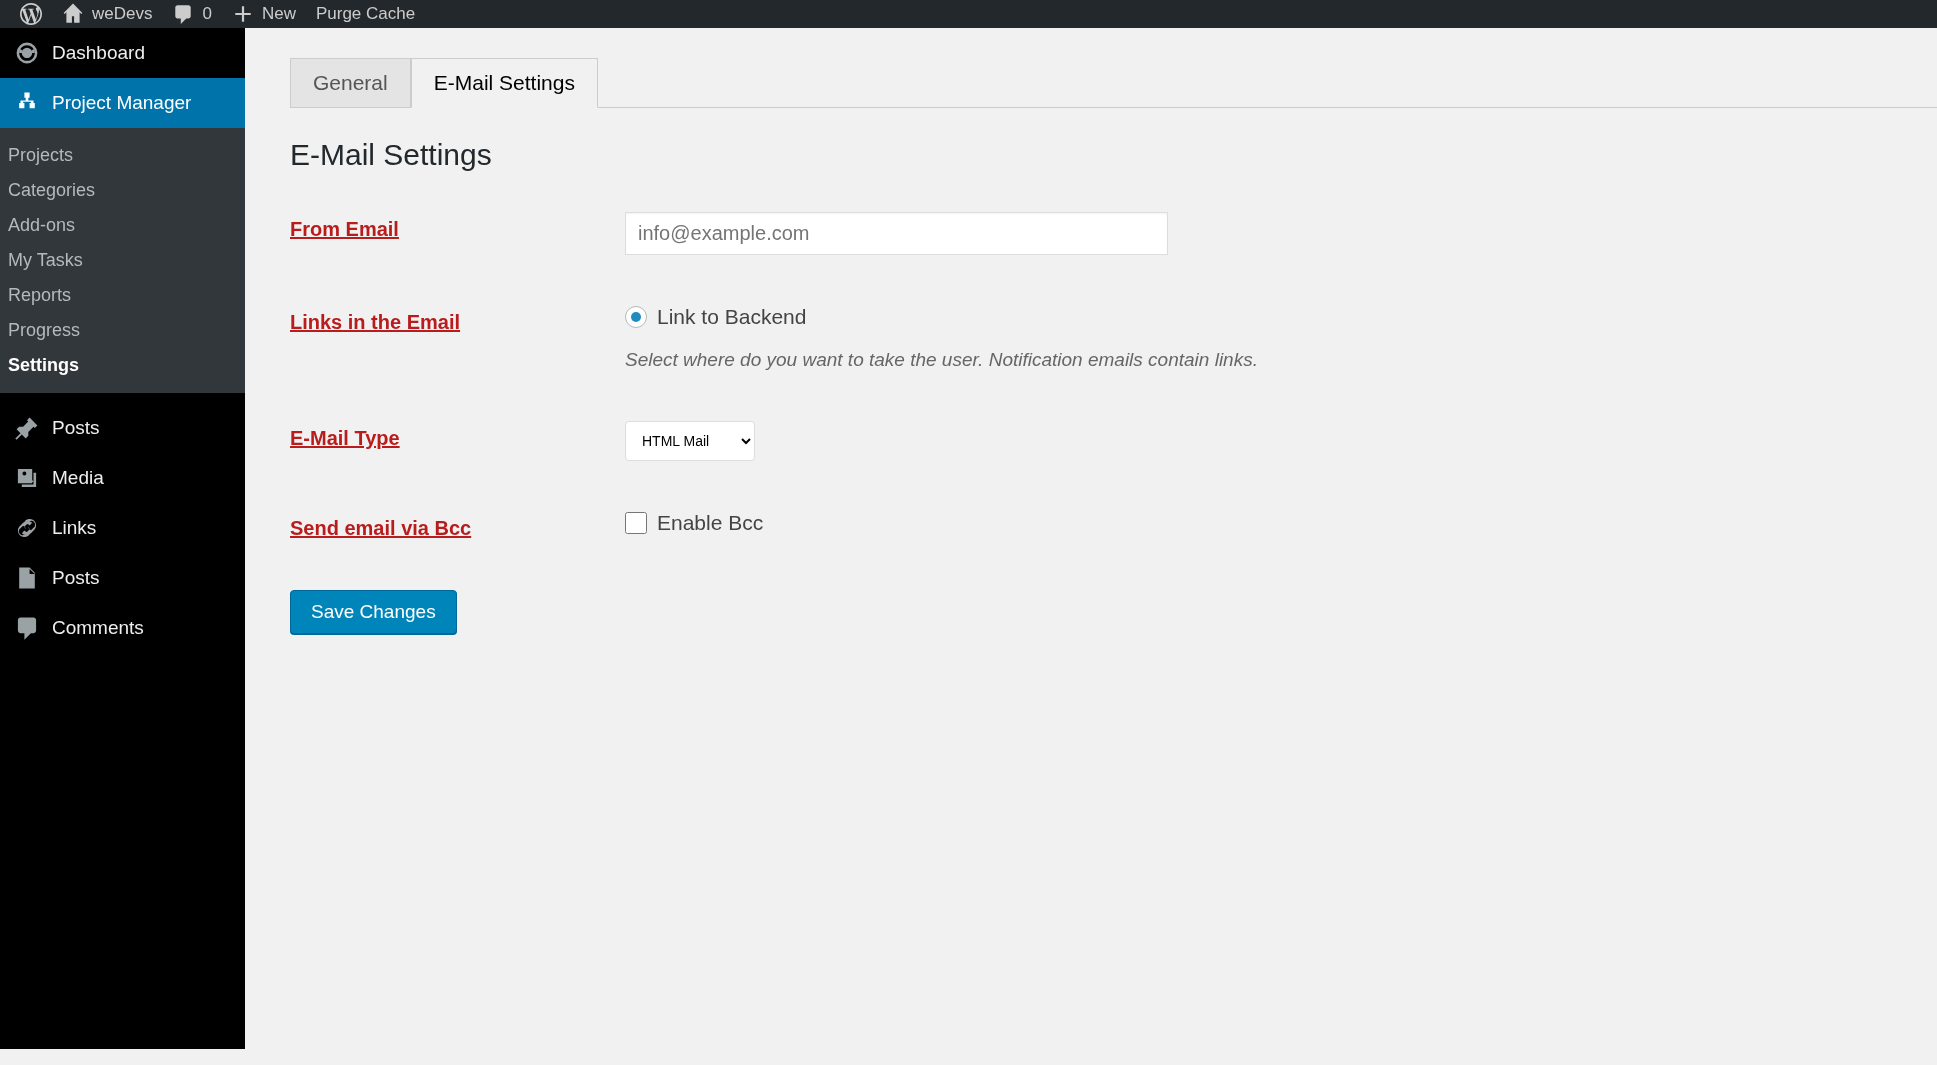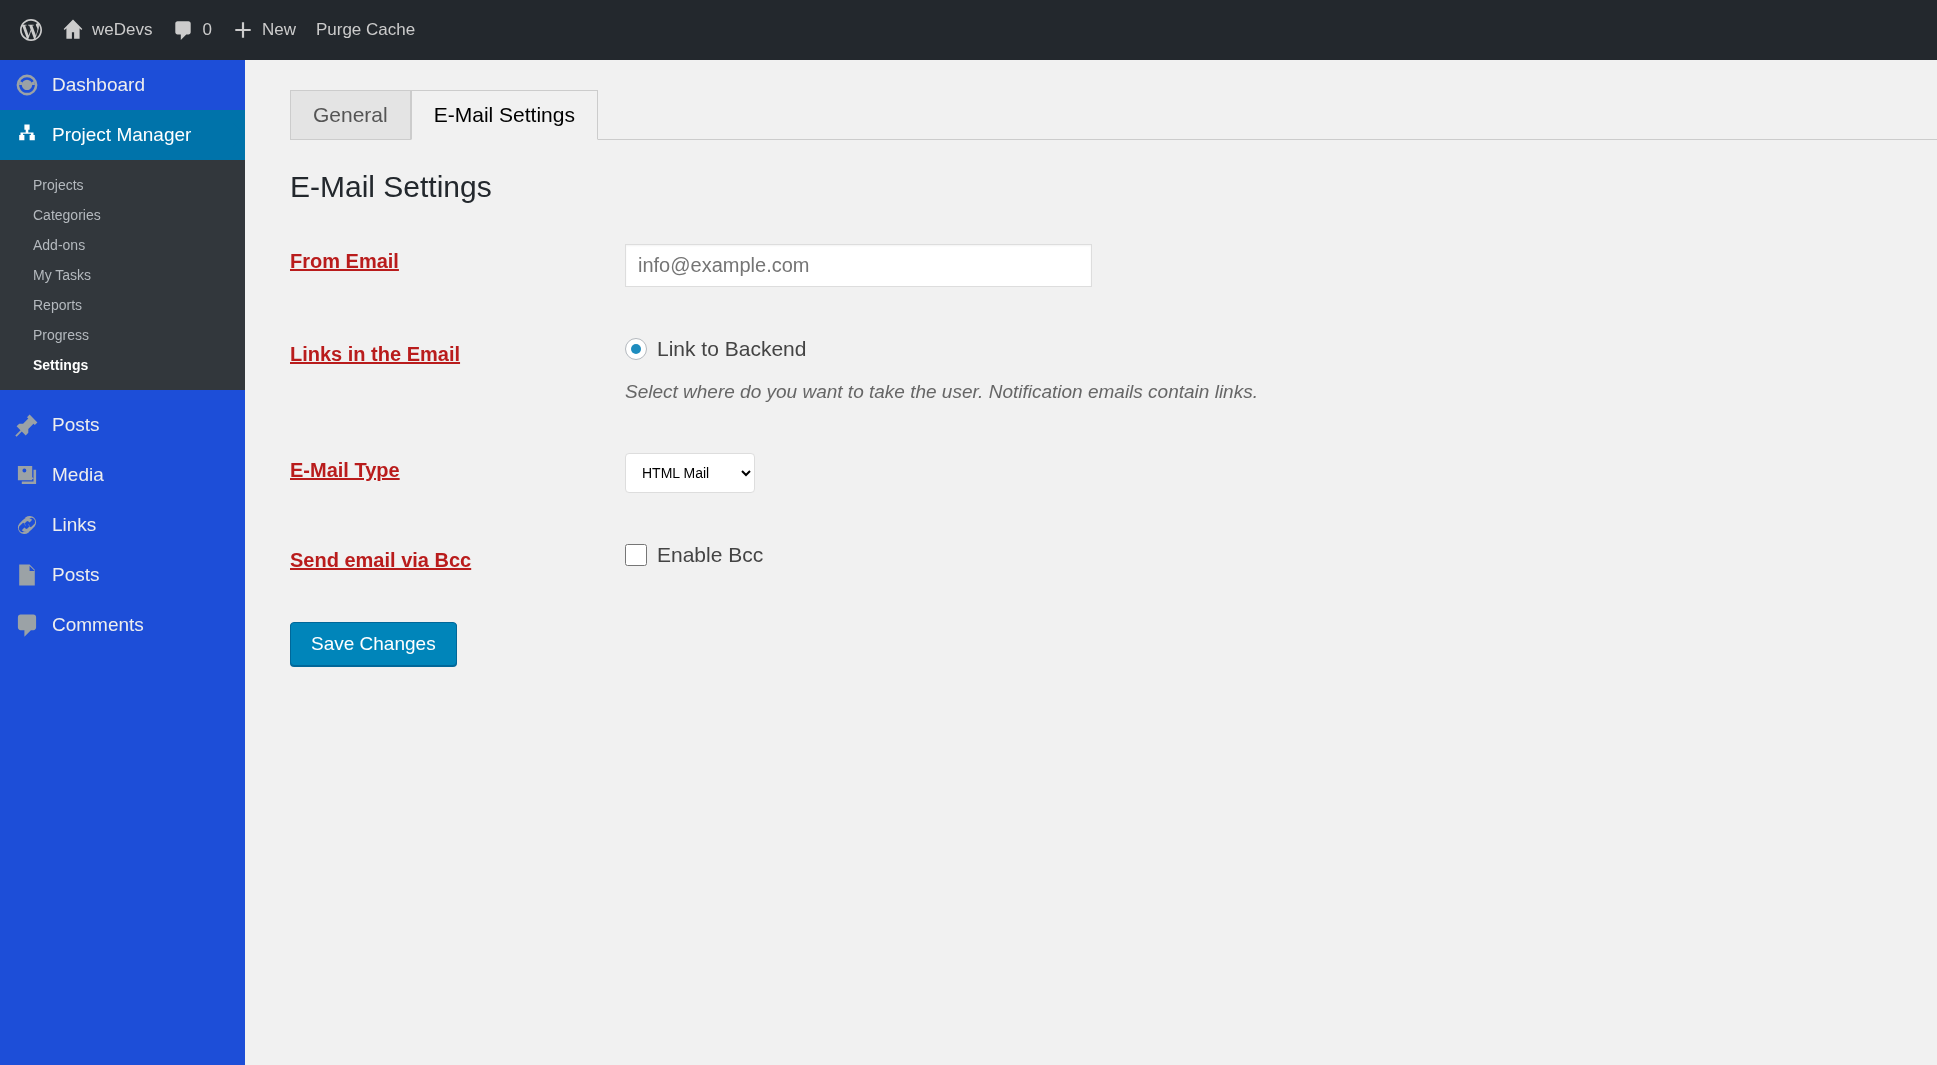--- a/index.html
+++ b/index.html
@@ -1,52 +1,52 @@
 <!DOCTYPE html>
 <html><head>
 <meta charset="utf-8">
 <style>
 * { margin: 0; padding: 0; box-sizing: border-box; }
 body { font-family: -apple-system, "Helvetica Neue", Helvetica, Arial, sans-serif; background: #f1f1f1; color: #444; }
 
 
-.adminbar { background: #23282d; color: #ccc; height: 60px; display: flex; align-items: center; padding: 0 10px; font-size: 17px; }
+.adminbar { background: #23282d; color: #ccc; height: 28px; display: flex; align-items: center; padding: 0 10px; font-size: 17px; }
 .adminbar .item { display: flex; align-items: center; padding: 0 10px; height: 100%; color: #ccc; cursor: pointer; }
 .adminbar .icon { fill: #ccc; width: 22px; height: 22px; }
 .adminbar .txt { margin-left: 8px; }
 
 
 .layout { display: flex; min-height: calc(100vh - 44px); }
-.sidebar { width: 245px; background: #1d4ed8; color: #eee; flex-shrink: 0; }
+.sidebar { width: 245px; background: #000000; color: #eee; flex-shrink: 0; }
 .sidebar .menu { list-style: none; }
 .sidebar .menu-item { display: flex; align-items: center; padding: 12px 14px; font-size: 19px; color: #eee; cursor: pointer; position: relative; }
 .sidebar .menu-item .micon { width: 26px; height: 26px; fill: #9ba2a6; margin-right: 12px; flex-shrink: 0; }
 .sidebar .menu-item.current { background: #0073aa; color: #fff; }
 .sidebar .menu-item.current .micon { fill: #fff; }
 .sidebar .menu-item.current::after {
   content: ""; position: absolute; right: -12px; top: 50%; transform: translateY(-50%);
   border: 12px solid transparent; border-left-color: #0073aa;
 }
 .sidebar .submenu { background: #32373c; list-style: none; padding: 10px 0; }
-.sidebar .submenu-item { padding: 7px 33px; font-size: 14px; color: #b4b9be; cursor: pointer; }
+.sidebar .submenu-item { padding: 7px 8px; font-size: 18px; color: #b4b9be; cursor: pointer; }
 .sidebar .submenu-item.current { color: #fff; font-weight: 700; }
 .sidebar .sep { height: 10px; }
 
 
 .content { flex: 1; padding: 30px 0 40px 45px; }
 .tabs { display: flex; border-bottom: 1px solid #ccc; }
 .tab { padding: 12px 22px; font-size: 21px; border: 1px solid #ccc; background: #e4e4e4; color: #555; cursor: pointer; margin-right: 0; margin-bottom: -1px; }
 .tab.active { background: #f1f1f1; border-bottom-color: #f1f1f1; color: #000; }
 
 .section-title { font-size: 30px; font-weight: 500; color: #23282d; margin: 30px 0 40px; }
 
 .form-row { display: flex; align-items: flex-start; margin-bottom: 50px; }
 .form-row .label { width: 335px; font-size: 20px; font-weight: 600; color: #b91c1c; padding-top: 6px; text-decoration: underline; }
 .form-row .field { flex: 1; }
-.form-row input[type=text] { width: 467px; padding: 9px 12px; font-size: 20px; border: 1px solid #ddd; background: #fff; box-shadow: inset 0 1px 2px rgba(0,0,0,.05); }
+.form-row input[type=text] { width: 543px; padding: 9px 12px; font-size: 20px; border: 1px solid #ddd; background: #fff; box-shadow: inset 0 1px 2px rgba(0,0,0,.05); }
 .form-row .radio-wrap { display: flex; align-items: center; font-size: 21px; color: #444; }
 .form-row .radio { appearance: none; width: 22px; height: 22px; border: 1px solid #b4b9be; border-radius: 50%; margin-right: 10px; position: relative; background: #fff; cursor: pointer; }
 .form-row .radio:checked::before { content: ""; position: absolute; width: 10px; height: 10px; border-radius: 50%; background: #1e8cbe; top: 5px; left: 5px; }
 .form-row .desc { font-size: 19px; color: #666; font-style: italic; margin-top: 20px; }
 .form-row select { font-size: 14px; padding: 6px 28px 6px 12px; border: 1px solid #ddd; background: #fff; height: 40px; border-radius: 4px; }
 .form-row .checkbox-wrap { display: flex; align-items: center; font-size: 21px; color: #444; }
 .form-row .checkbox { width: 22px; height: 22px; border: 1px solid #b4b9be; margin-right: 10px; background: #fff; cursor: pointer; }
 
 .submit-btn { background: #0085ba; border: 1px solid #006799; color: #fff; font-size: 19px; padding: 10px 20px; border-radius: 4px; cursor: pointer; box-shadow: 0 1px 0 #006799; }
 </style>

